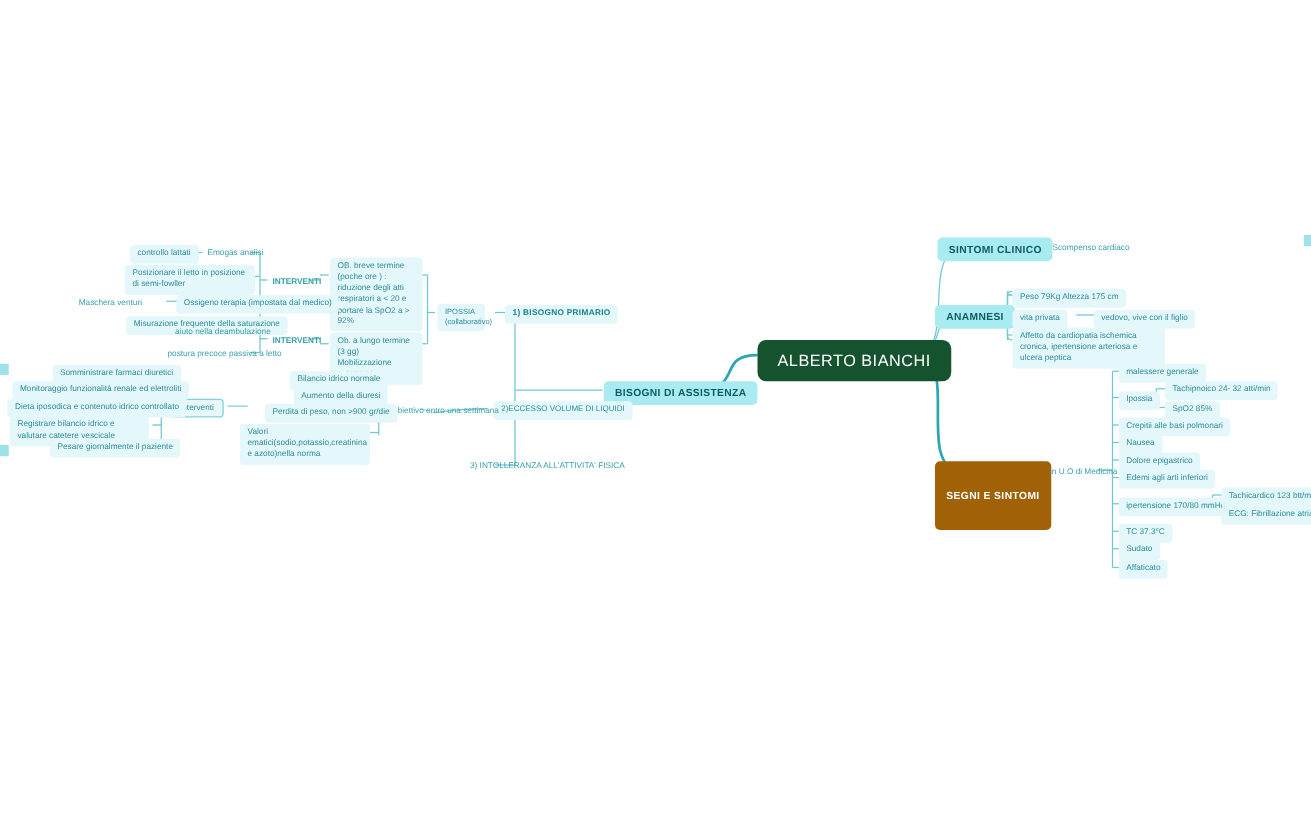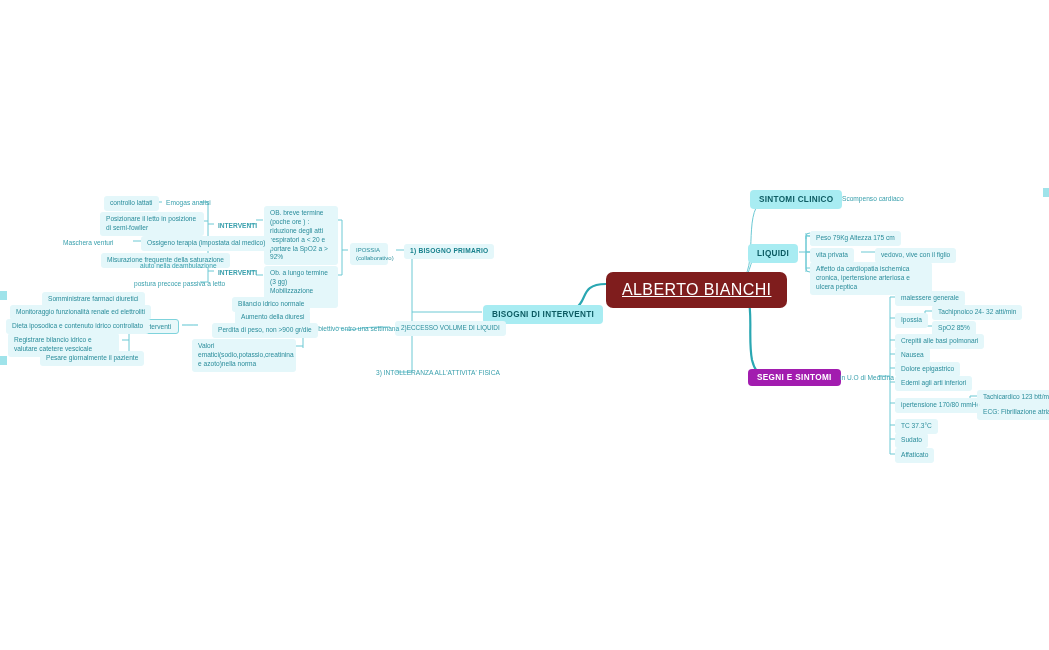--- a/index.html
+++ b/index.html
@@ -4,29 +4,29 @@
 <style>
   html,body{margin:0;padding:0;background:#ffffff;}
   body{width:1049px;height:650px;overflow:hidden;font-family:"Liberation Sans",sans-serif;}
   #canvas{position:relative;width:1049px;height:650px;}
   svg#wires{position:absolute;left:0;top:0;width:1049px;height:650px;pointer-events:none;}
 
   .node{position:absolute;box-sizing:border-box;}
 
   
   .root{
-    background:#7f1d1d;color:#ffffff;border-radius:7px;
-    font-size:16px;letter-spacing:.4px;
-    padding:9px 16px;white-space:nowrap;text-decoration:underline;
+    background:#14532d;color:#ffffff;border-radius:7px;
+    font-size:13px;letter-spacing:.4px;
+    padding:9px 16px;white-space:nowrap;
   }
   
   .lvl1{
-    background:#a21caf;color:#ffffff;border-radius:4px;
+    background:#a16207;color:#ffffff;border-radius:4px;
     font-size:8.2px;font-weight:bold;letter-spacing:.35px;
-    padding:4px 9px;white-space:nowrap;
+    padding:23px 9px;white-space:nowrap;
   }
   
   .lvl1b{
     background:#a8ecf2;color:#0d5c63;border-radius:4px;
     font-size:8.2px;font-weight:bold;letter-spacing:.3px;
     padding:5px 9px;white-space:nowrap;
   }
   
   .leaf{
     background:#e4f7fa;color:#2b8d9b;border-radius:3px;
@@ -170,21 +170,21 @@
 
   <div class="small-sq" style="left:0px;top:291px;width:7px;height:9px;"></div>
   <div class="small-sq" style="left:0px;top:356px;width:7px;height:9px;"></div>
   <div class="small-sq" style="left:1043px;top:188px;width:6px;height:9px;"></div>
 
   <div class="node root" style="left:606px;top:272px;">ALBERTO BIANCHI</div>
 
   <div class="node lvl1b" style="left:750px;top:190px;">SINTOMI CLINICO</div>
   <div class="node plain" style="left:838px;top:192px;">Scompenso cardiaco</div>
 
-  <div class="node lvl1b" style="left:748px;top:244px;">LIQUIDI</div>
+  <div class="node lvl1b" style="left:748px;top:244px;">ANAMNESI</div>
   <div class="node leaf nw" style="left:810px;top:231px;">Uomo di 83 anni</div>
 
   <div class="node leaf nw" style="left:810px;top:231px;">Peso 79Kg  Altezza 175 cm</div>
   <div class="node leaf nw" style="left:810px;top:248px;">vita privata</div>
   <div class="node leaf nw" style="left:875px;top:248px;">vedovo, vive con il figlio</div>
   <div class="node leaf" style="left:810px;top:262px;width:122px;">Affetto da cardiopatia ischemica cronica, ipertensione arteriosa e ulcera peptica</div>
 
   <div class="node lvl1" style="left:748px;top:369px;">SEGNI E SINTOMI</div>
   <div class="node plain" style="left:836px;top:371px;">in U.O di Medicina</div>
 
@@ -196,21 +196,21 @@
   <div class="node leaf nw" style="left:895px;top:348px;">Nausea</div>
   <div class="node leaf nw" style="left:895px;top:362px;">Dolore epigastrico</div>
   <div class="node leaf nw" style="left:895px;top:376px;">Edemi agli arti inferiori</div>
   <div class="node leaf nw" style="left:895px;top:398px;">ipertensione 170/80 mmHg</div>
   <div class="node leaf nw" style="left:977px;top:390px;">Tachicardico 123 btt/min</div>
   <div class="node leaf nw" style="left:977px;top:405px;">ECG: Fibrillazione atriale</div>
   <div class="node leaf nw" style="left:895px;top:419px;">TC  37.3°C</div>
   <div class="node leaf nw" style="left:895px;top:433px;">Sudato</div>
   <div class="node leaf nw" style="left:895px;top:448px;">Affaticato</div>
 
-  <div class="node lvl1b" style="left:483px;top:305px;">BISOGNI DI INTERVENTI</div>
+  <div class="node lvl1b" style="left:483px;top:305px;">BISOGNI DI ASSISTENZA</div>
 
   <div class="node leaf nw bold" style="left:404px;top:244px;">1) BISOGNO PRIMARIO</div>
   <div class="node leaf" style="left:350px;top:243px;width:38px;font-size:6px;">IPOSSIA (collaborativo)</div>
 
   <div class="node leaf" style="left:264px;top:206px;width:74px;">OB. breve termine (poche ore ) : riduzione degli atti respiratori a &lt; 20 e portare la SpO2 a &gt; 92%</div>
   <div class="node plain" style="left:214px;top:219px;font-weight:bold;">INTERVENTI</div>
 
   <div class="node leaf nw" style="left:104px;top:196px;">controllo lattati</div>
   <div class="node plain" style="left:162px;top:196px;">Emogas analisi</div>
   <div class="node leaf" style="left:100px;top:212px;width:104px;">Posizionare il letto in posizione di semi-fowller</div>

